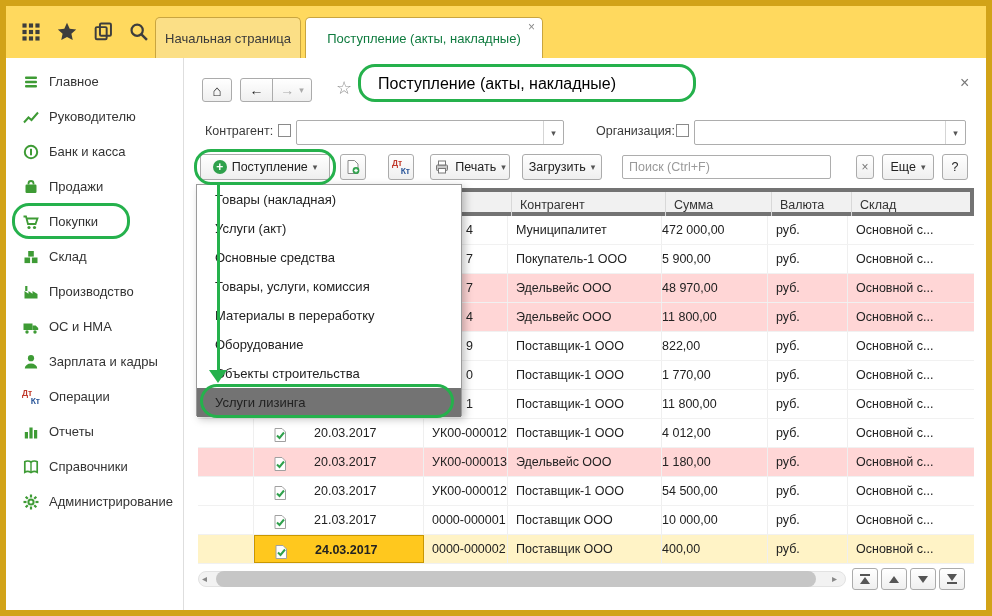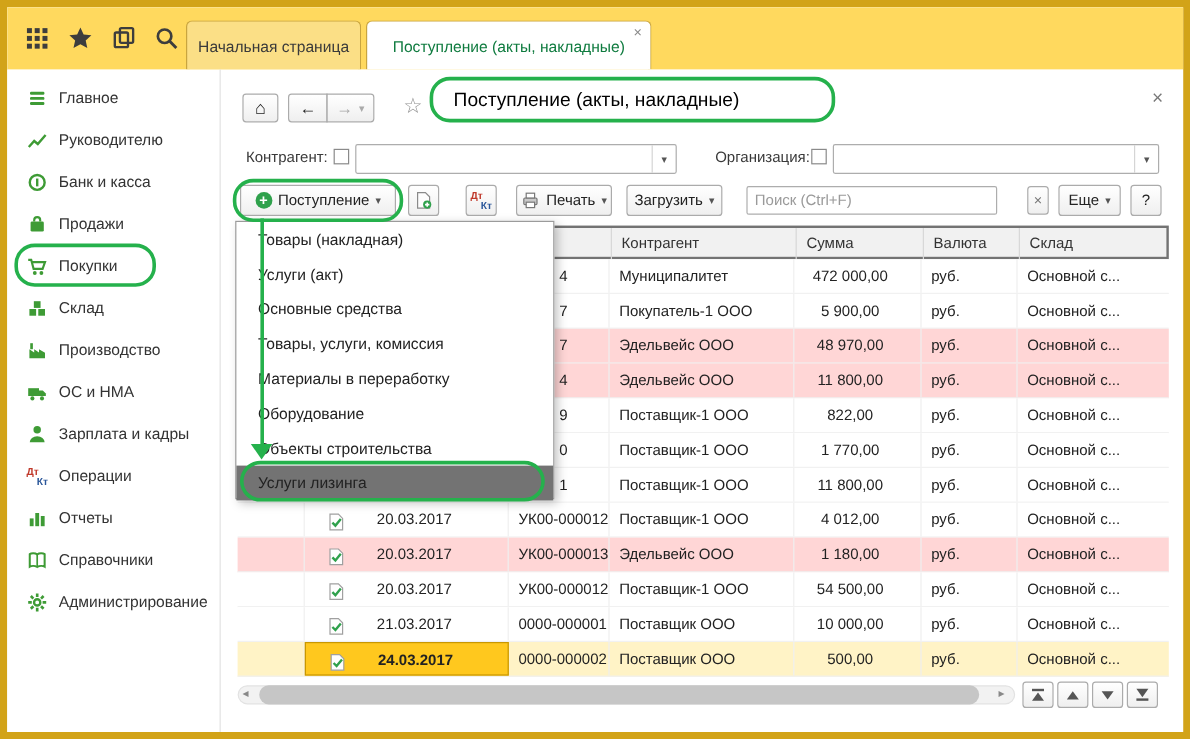--- a/index.html
+++ b/index.html
@@ -38,33 +38,33 @@
                display: flex; align-items: center; justify-content: center; cursor: pointer; }
   .search-inp { position: absolute; height: 24px; border: 1px solid #ADADAD; border-radius: 2px; padding: 0 6px; font-size: 12.5px; color: #333; outline: none; }
   .search-inp::placeholder { color: #9a9a9a; }
   .plus-ic { width: 14px; height: 14px; border-radius: 50%; background: #2FA14C; color: #fff;
              font: bold 12px/14px "Liberation Sans", sans-serif; text-align: center; display: inline-block; }
   .title-txt { position: absolute; left: 194px; top: 8px; height: 36px; line-height: 36px; font-size: 16px; color: #000; white-space: nowrap; }
   .x-ic { position: absolute; font-size: 16px; color: #777; cursor: pointer; line-height: 16px; }
 
   
   .thead { position: absolute; left: 14px; top: 130px; width: 776px; height: 28px; background: #F1F1F1;
-           border: 2px solid #737373; font-size: 12.5px; color: #333; }
+           border: 4px solid #737373; font-size: 12.5px; color: #333; }
   .th { position: absolute; top: 0; height: 26px; line-height: 26px; padding-left: 8px; border-right: 1px solid #D8D8D8;
         overflow: hidden; white-space: nowrap; cursor: pointer; }
   .trow { position: absolute; left: 14px; width: 776px; height: 29px; font-size: 12.5px; color: #222;
           border-bottom: 1px solid #F1F1F1; background: #fff; cursor: pointer; }
   .td { position: absolute; top: 0; height: 28px; line-height: 28px; border-right: 1px solid #EFEFEF;
         overflow: hidden; white-space: nowrap; background: transparent; }
   .c0 { left: 0; width: 56px; }
   .c1 { left: 56px; width: 170px; }
   .c2 { left: 226px; width: 84px; padding-left: 8px; }
   .c2.frag { padding-left: 42px; }
   .c3 { left: 310px; width: 154px; padding-left: 8px; }
-  .c4 { left: 464px; width: 106px; text-align: center; padding-right: 12px; }
+  .c4 { left: 464px; width: 106px; text-align: left; padding-right: 12px; }
   .c5 { left: 570px; width: 80px; padding-left: 8px; }
   .c6 { left: 650px; width: 126px; padding-left: 8px; border-right: none; }
   .ric { position: absolute; left: 18px; top: 6px; width: 16px; height: 16px; }
   .dtx { position: absolute; left: 60px; top: 0; line-height: 28px; }
   .row-pink { background: #FFD6D6; }
   .row-sel { background: #FFF3C6; }
   .row-sel .c1 { background: #FFC81E; border: 1px solid #C99700; }
   .row-sel .dtx { font-weight: bold; }
 
   
@@ -509,21 +509,21 @@
       <span class="td c0"></span>
       <span class="td c1">
           <span class="ric"><svg width="16" height="16" viewBox="0 0 16 16">
               <path d="M3,1.5 h7 l3.5,3.5 v9.5 h-10.5 z" fill="#FEFEFE" stroke="#A0A0A0"></path>
               <polyline points="5,8.5 7.5,11 12,5.5" stroke="#2FA14C" stroke-width="2" fill="none"></polyline>
             </svg></span>
           <span class="dtx">24.03.2017</span>
         </span>
       <span class="td c2">0000-000002</span>
       <span class="td c3">Поставщик ООО</span>
-      <span class="td c4">500,00</span>
+      <span class="td c4">400,00</span>
       <span class="td c5">руб.</span>
       <span class="td c6">Основной с...</span>
     </div>
 
     <div class="menu">
       <div class="menu-item">Товары (накладная)</div>
       <div class="menu-item">Услуги (акт)</div>
       <div class="menu-item">Основные средства</div>
       <div class="menu-item">Товары, услуги, комиссия</div>
       <div class="menu-item">Материалы в переработку</div>

